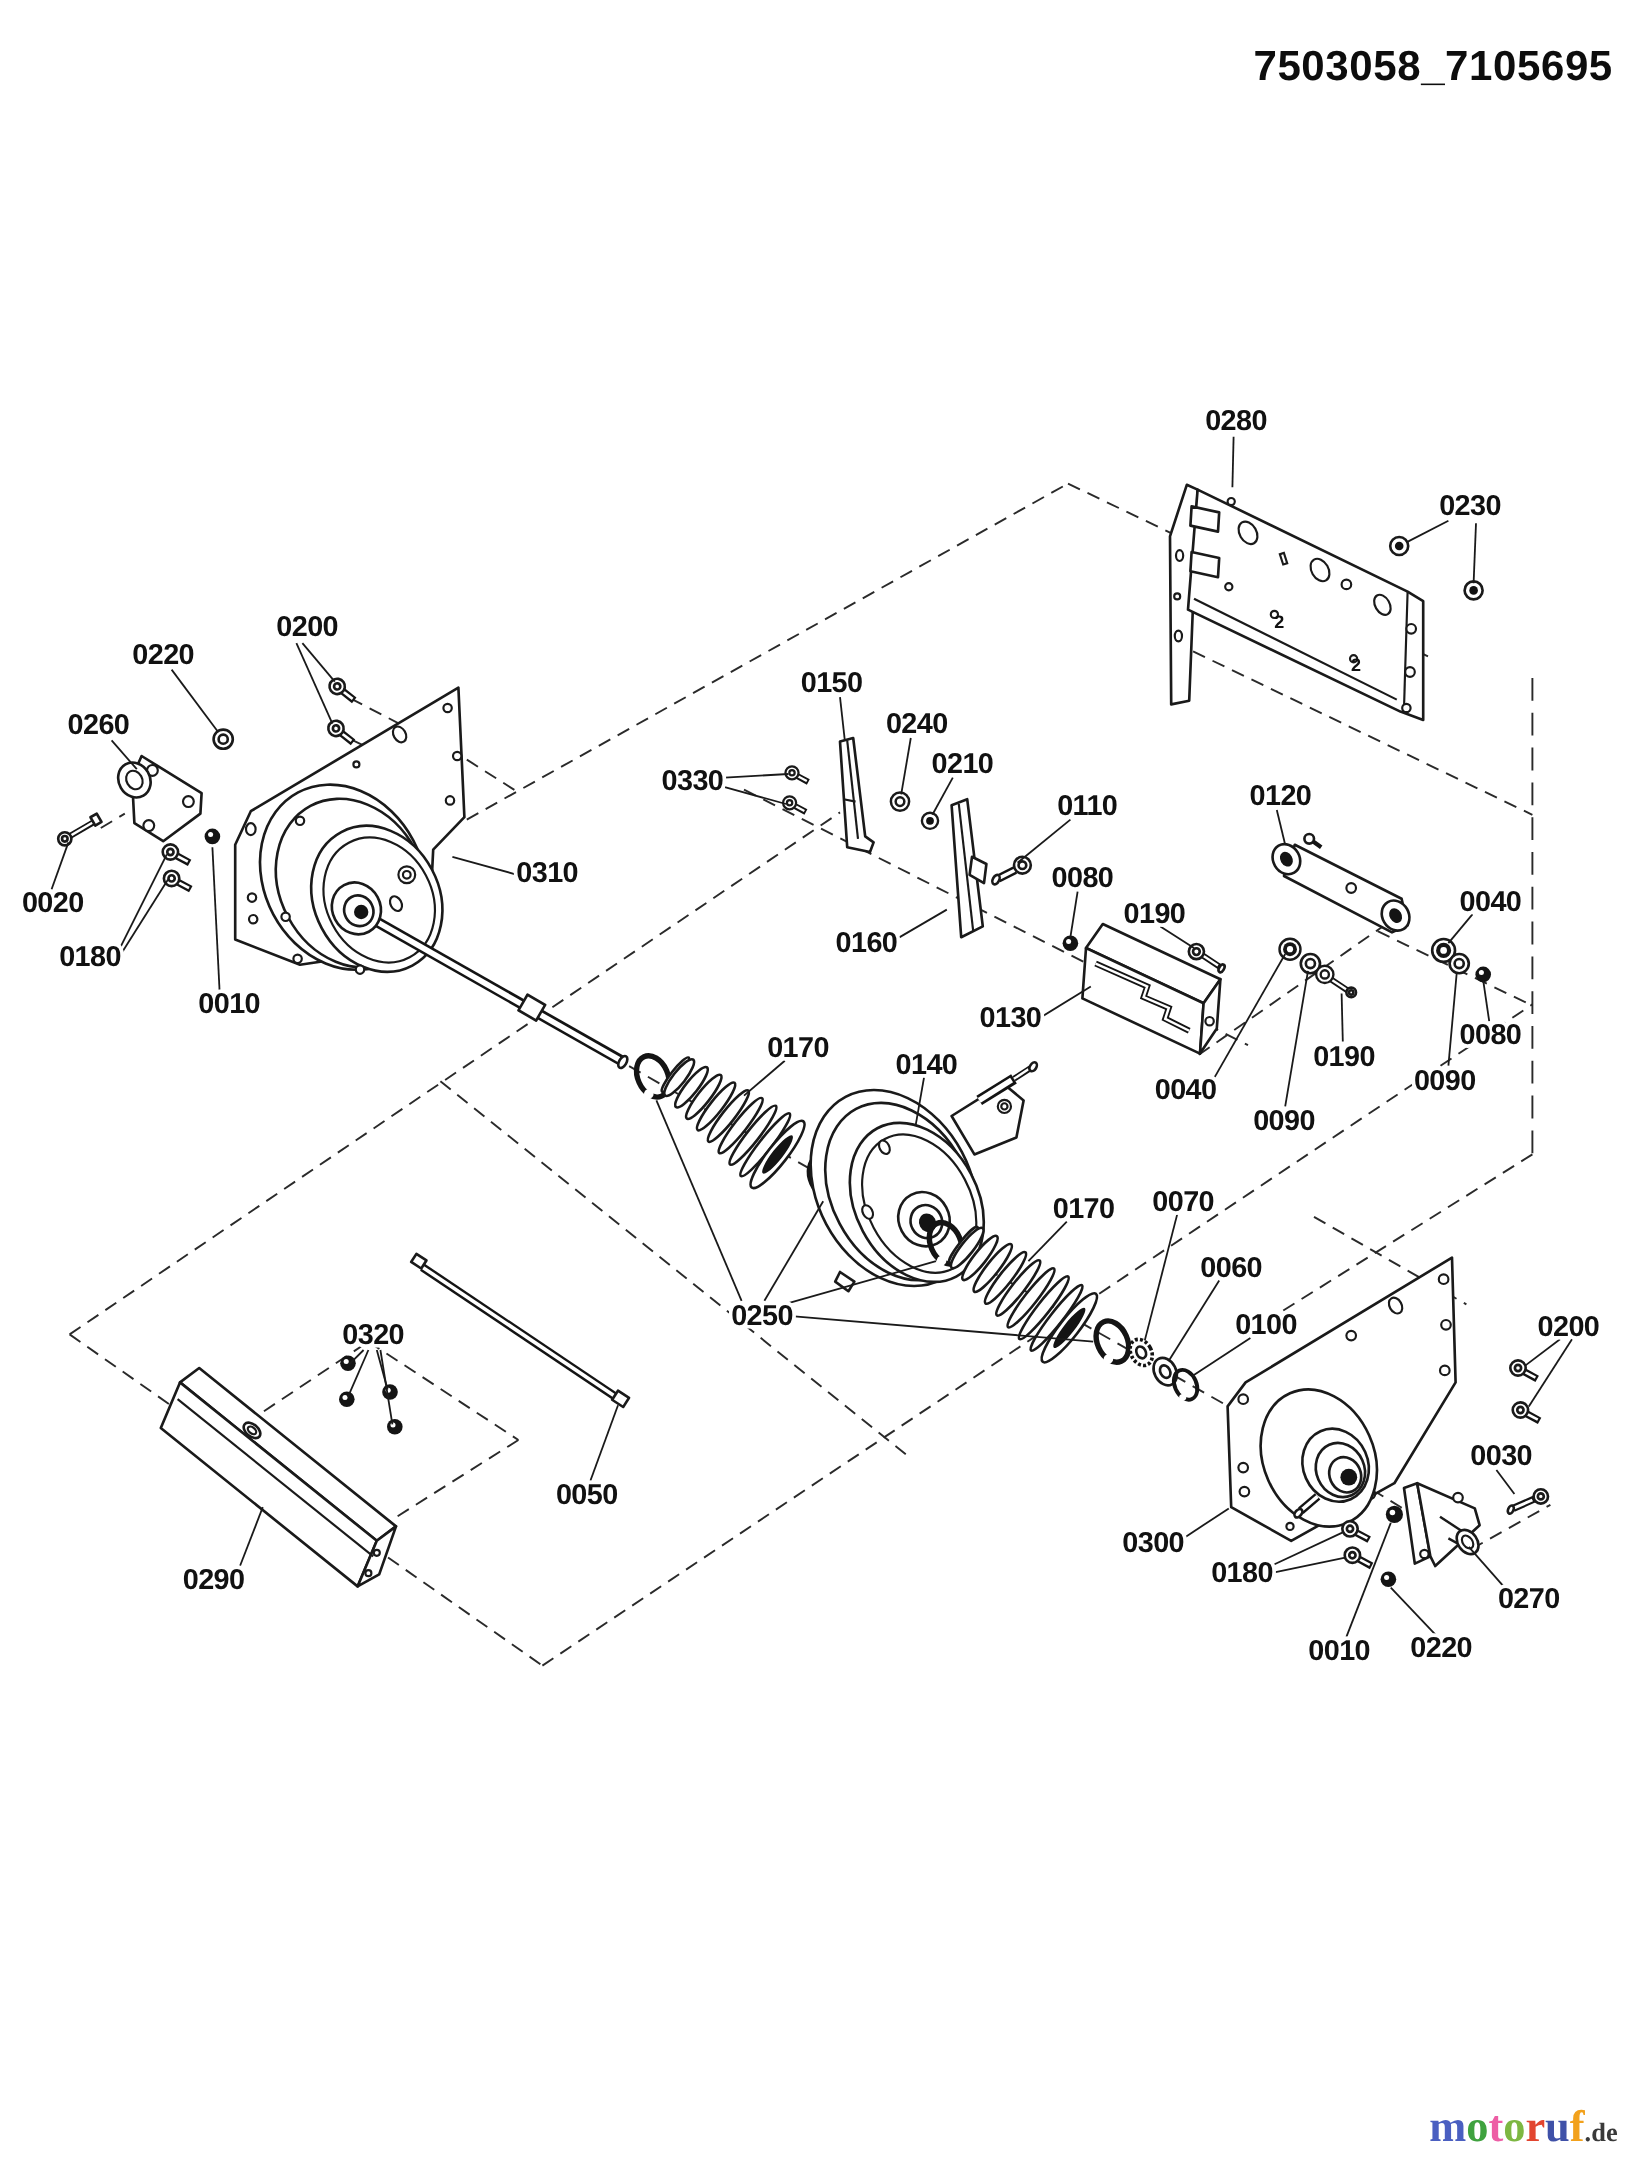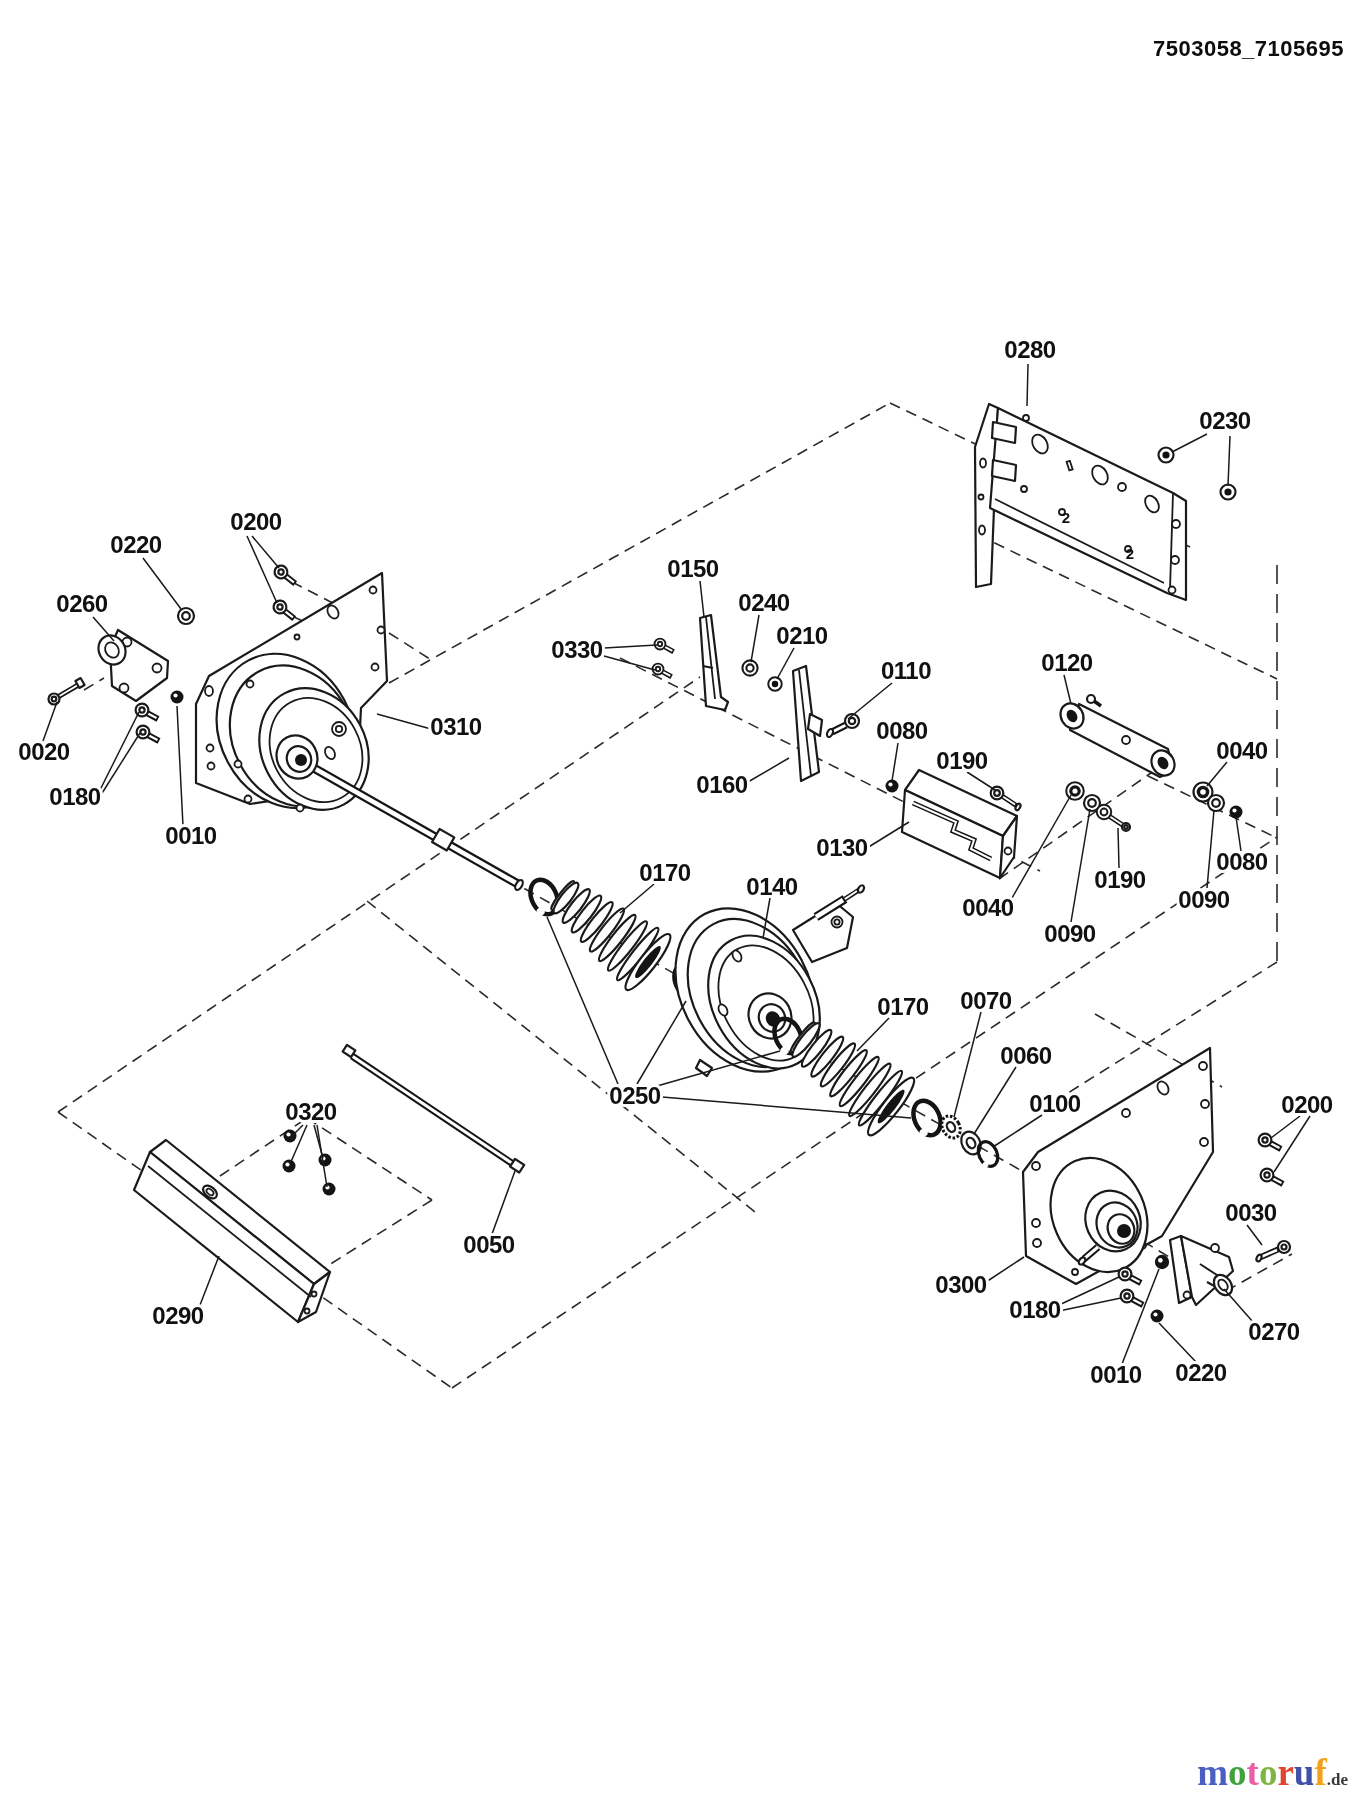--- a/index.html
+++ b/index.html
@@ -1,22 +1,22 @@
 <!DOCTYPE html>
 <html><head>
 <meta charset="utf-8">
 <style>
   html,body{margin:0;padding:0}
   body{width:1358px;height:1800px;background:#fff;position:relative;overflow:hidden;
        font-family:"Liberation Sans",sans-serif}
-  #doc-number{position:absolute;top:36px;right:14px;font-size:22px;font-weight:600;
+  #doc-number{position:absolute;top:36px;right:14px;font-size:35px;font-weight:600;
        color:#0d0d0d;letter-spacing:.5px}
   #logo{position:absolute;right:10px;bottom:6px;font-family:"Liberation Serif",serif;
        font-weight:bold;font-size:37px;letter-spacing:0px;white-space:nowrap}
-  #logo .de{font-size:17px;font-weight:bold}
+  #logo .de{font-size:22px;font-weight:bold}
   svg{position:absolute;left:0;top:0}
   .p{fill:#fff;stroke:#1a1a1a;stroke-width:2.2;stroke-linejoin:round}
   .h{fill:#fff;stroke:#1a1a1a;stroke-width:1.8}
   .ln{fill:none;stroke:#1a1a1a;stroke-width:1.8}
   .dash-g line{stroke:#2a2a2a;stroke-width:1.6;stroke-dasharray:11 7;fill:none}
   .dash-g line.ldash{stroke-dasharray:19 10}
   .cr{fill:none;stroke:#141414;stroke-width:4.5}
   .serr{fill:#fff;stroke:#141414;stroke-width:3;stroke-dasharray:2.5 1.8}
   .leader{stroke:#1a1a1a;stroke-width:1.5;fill:none}
   text.callout{font:bold 24px "Liberation Sans",sans-serif;fill:#111;letter-spacing:-.5px;

